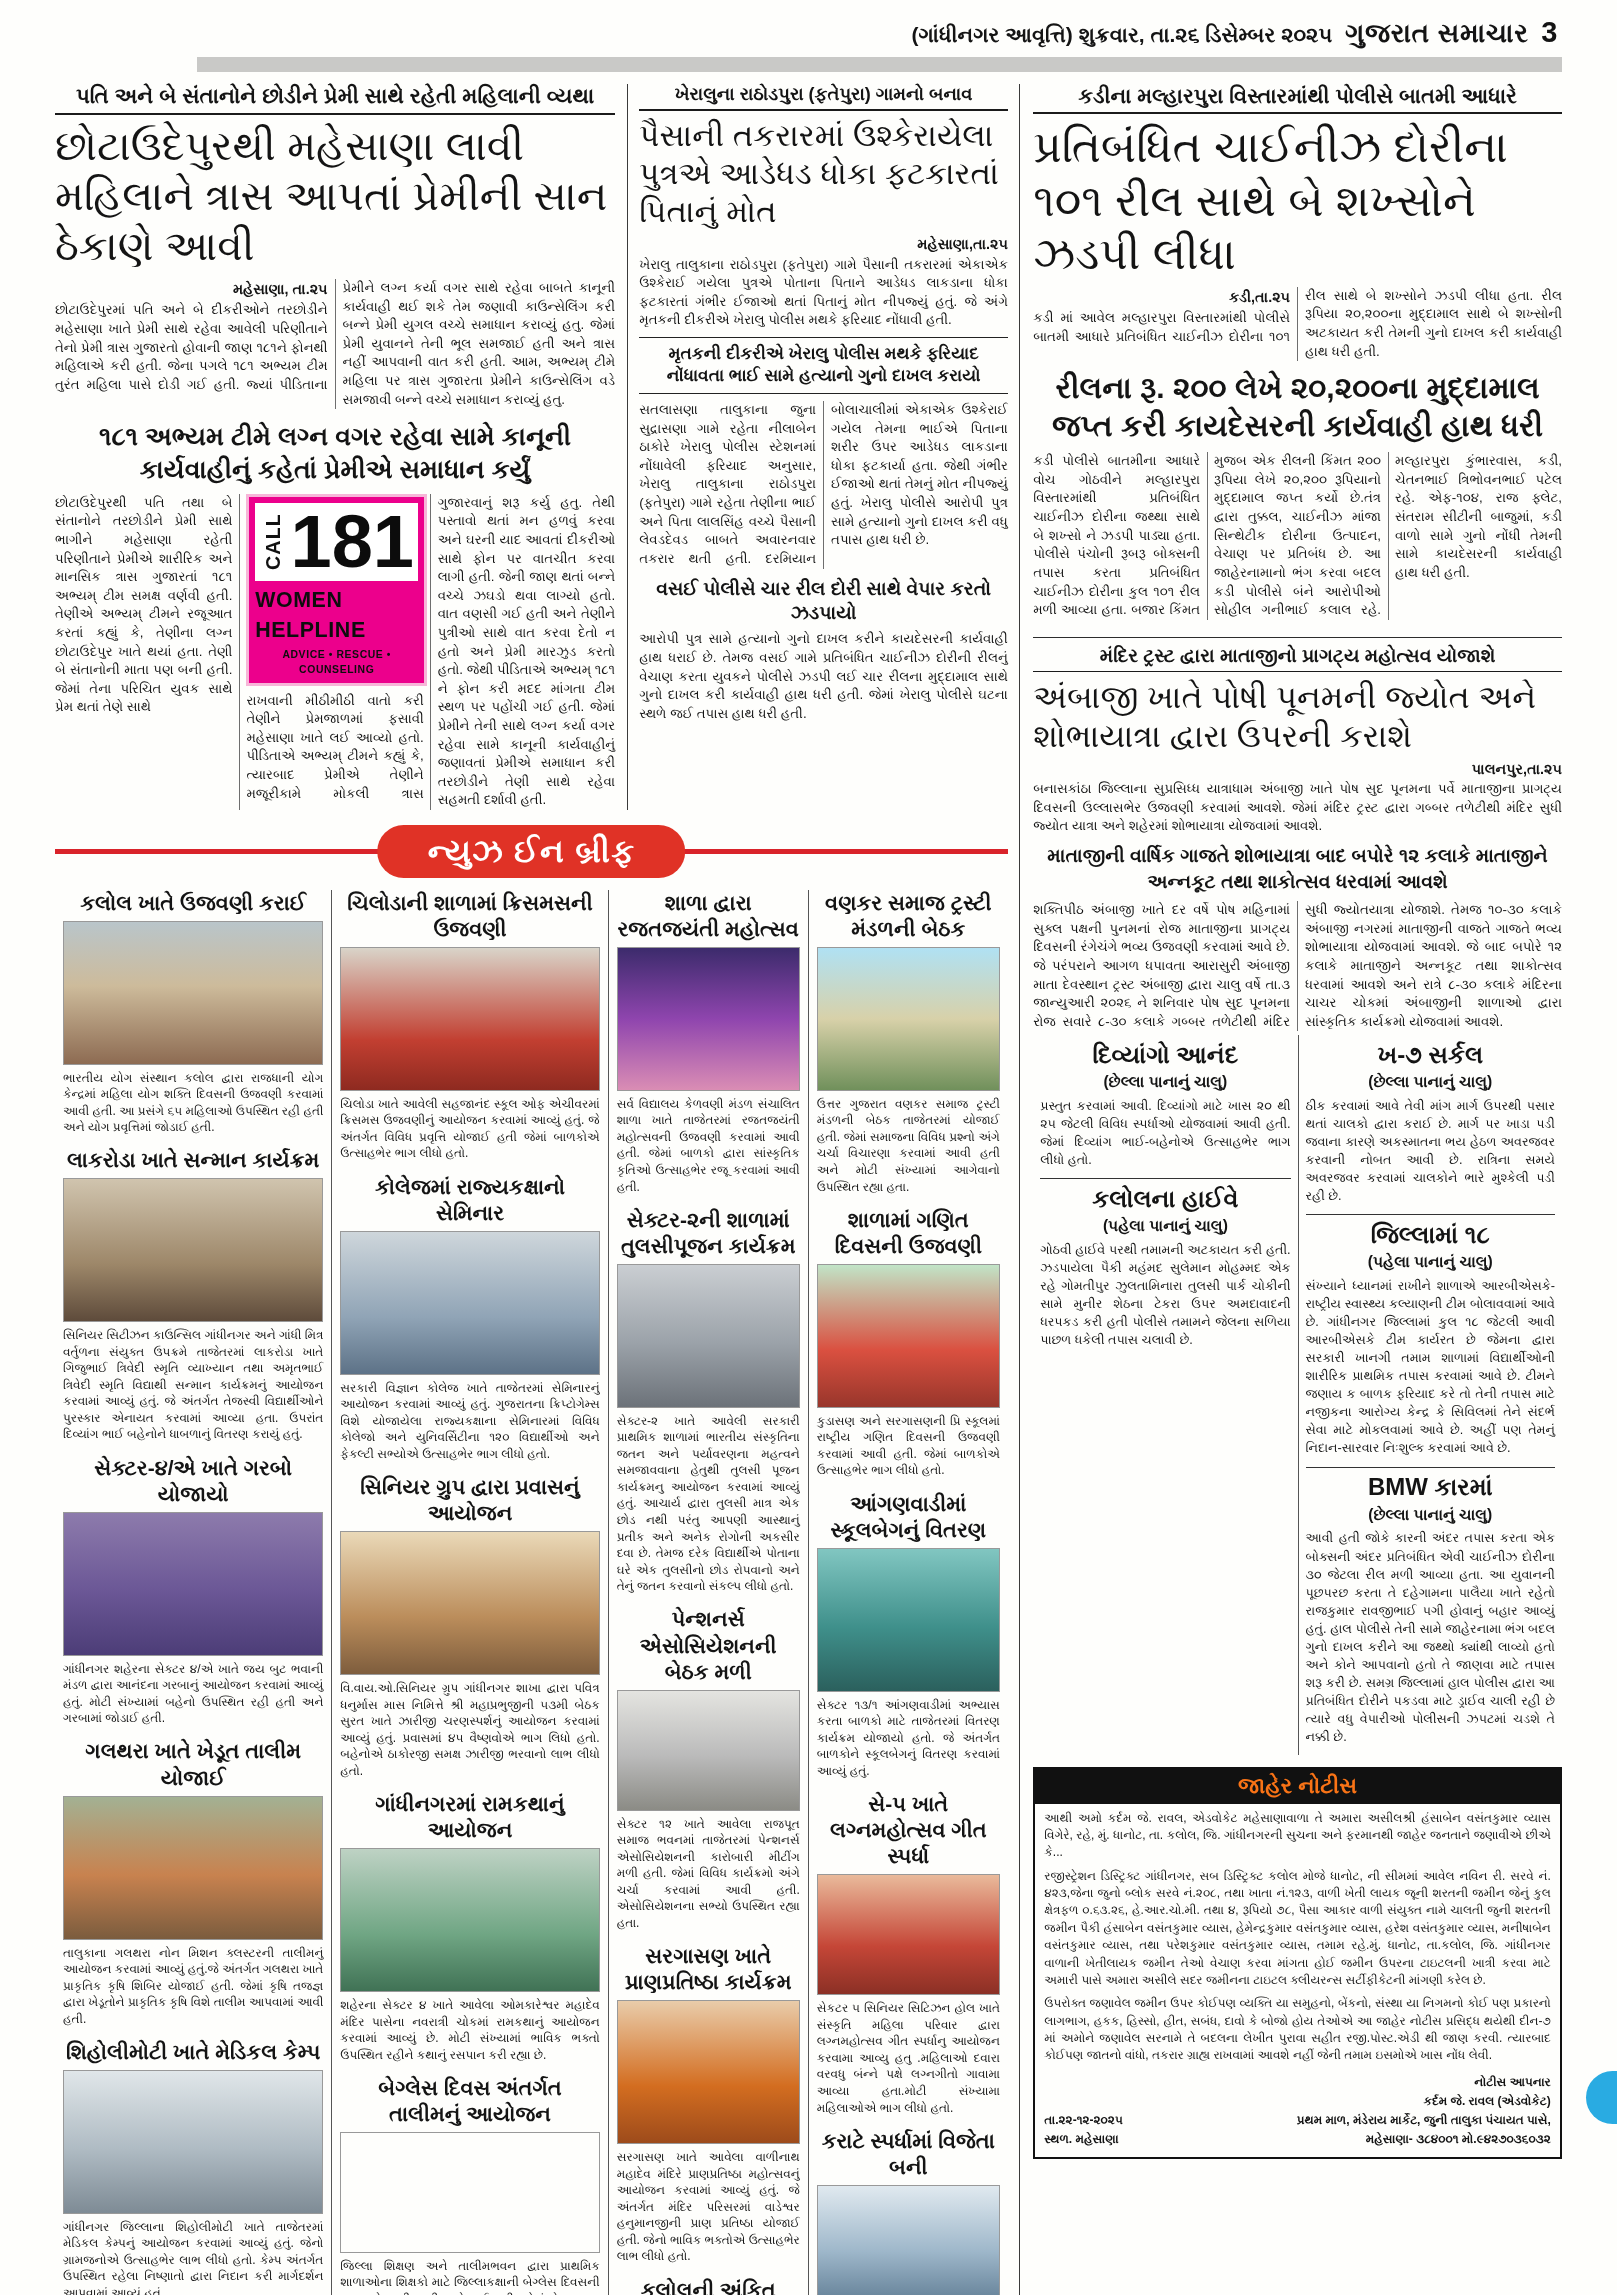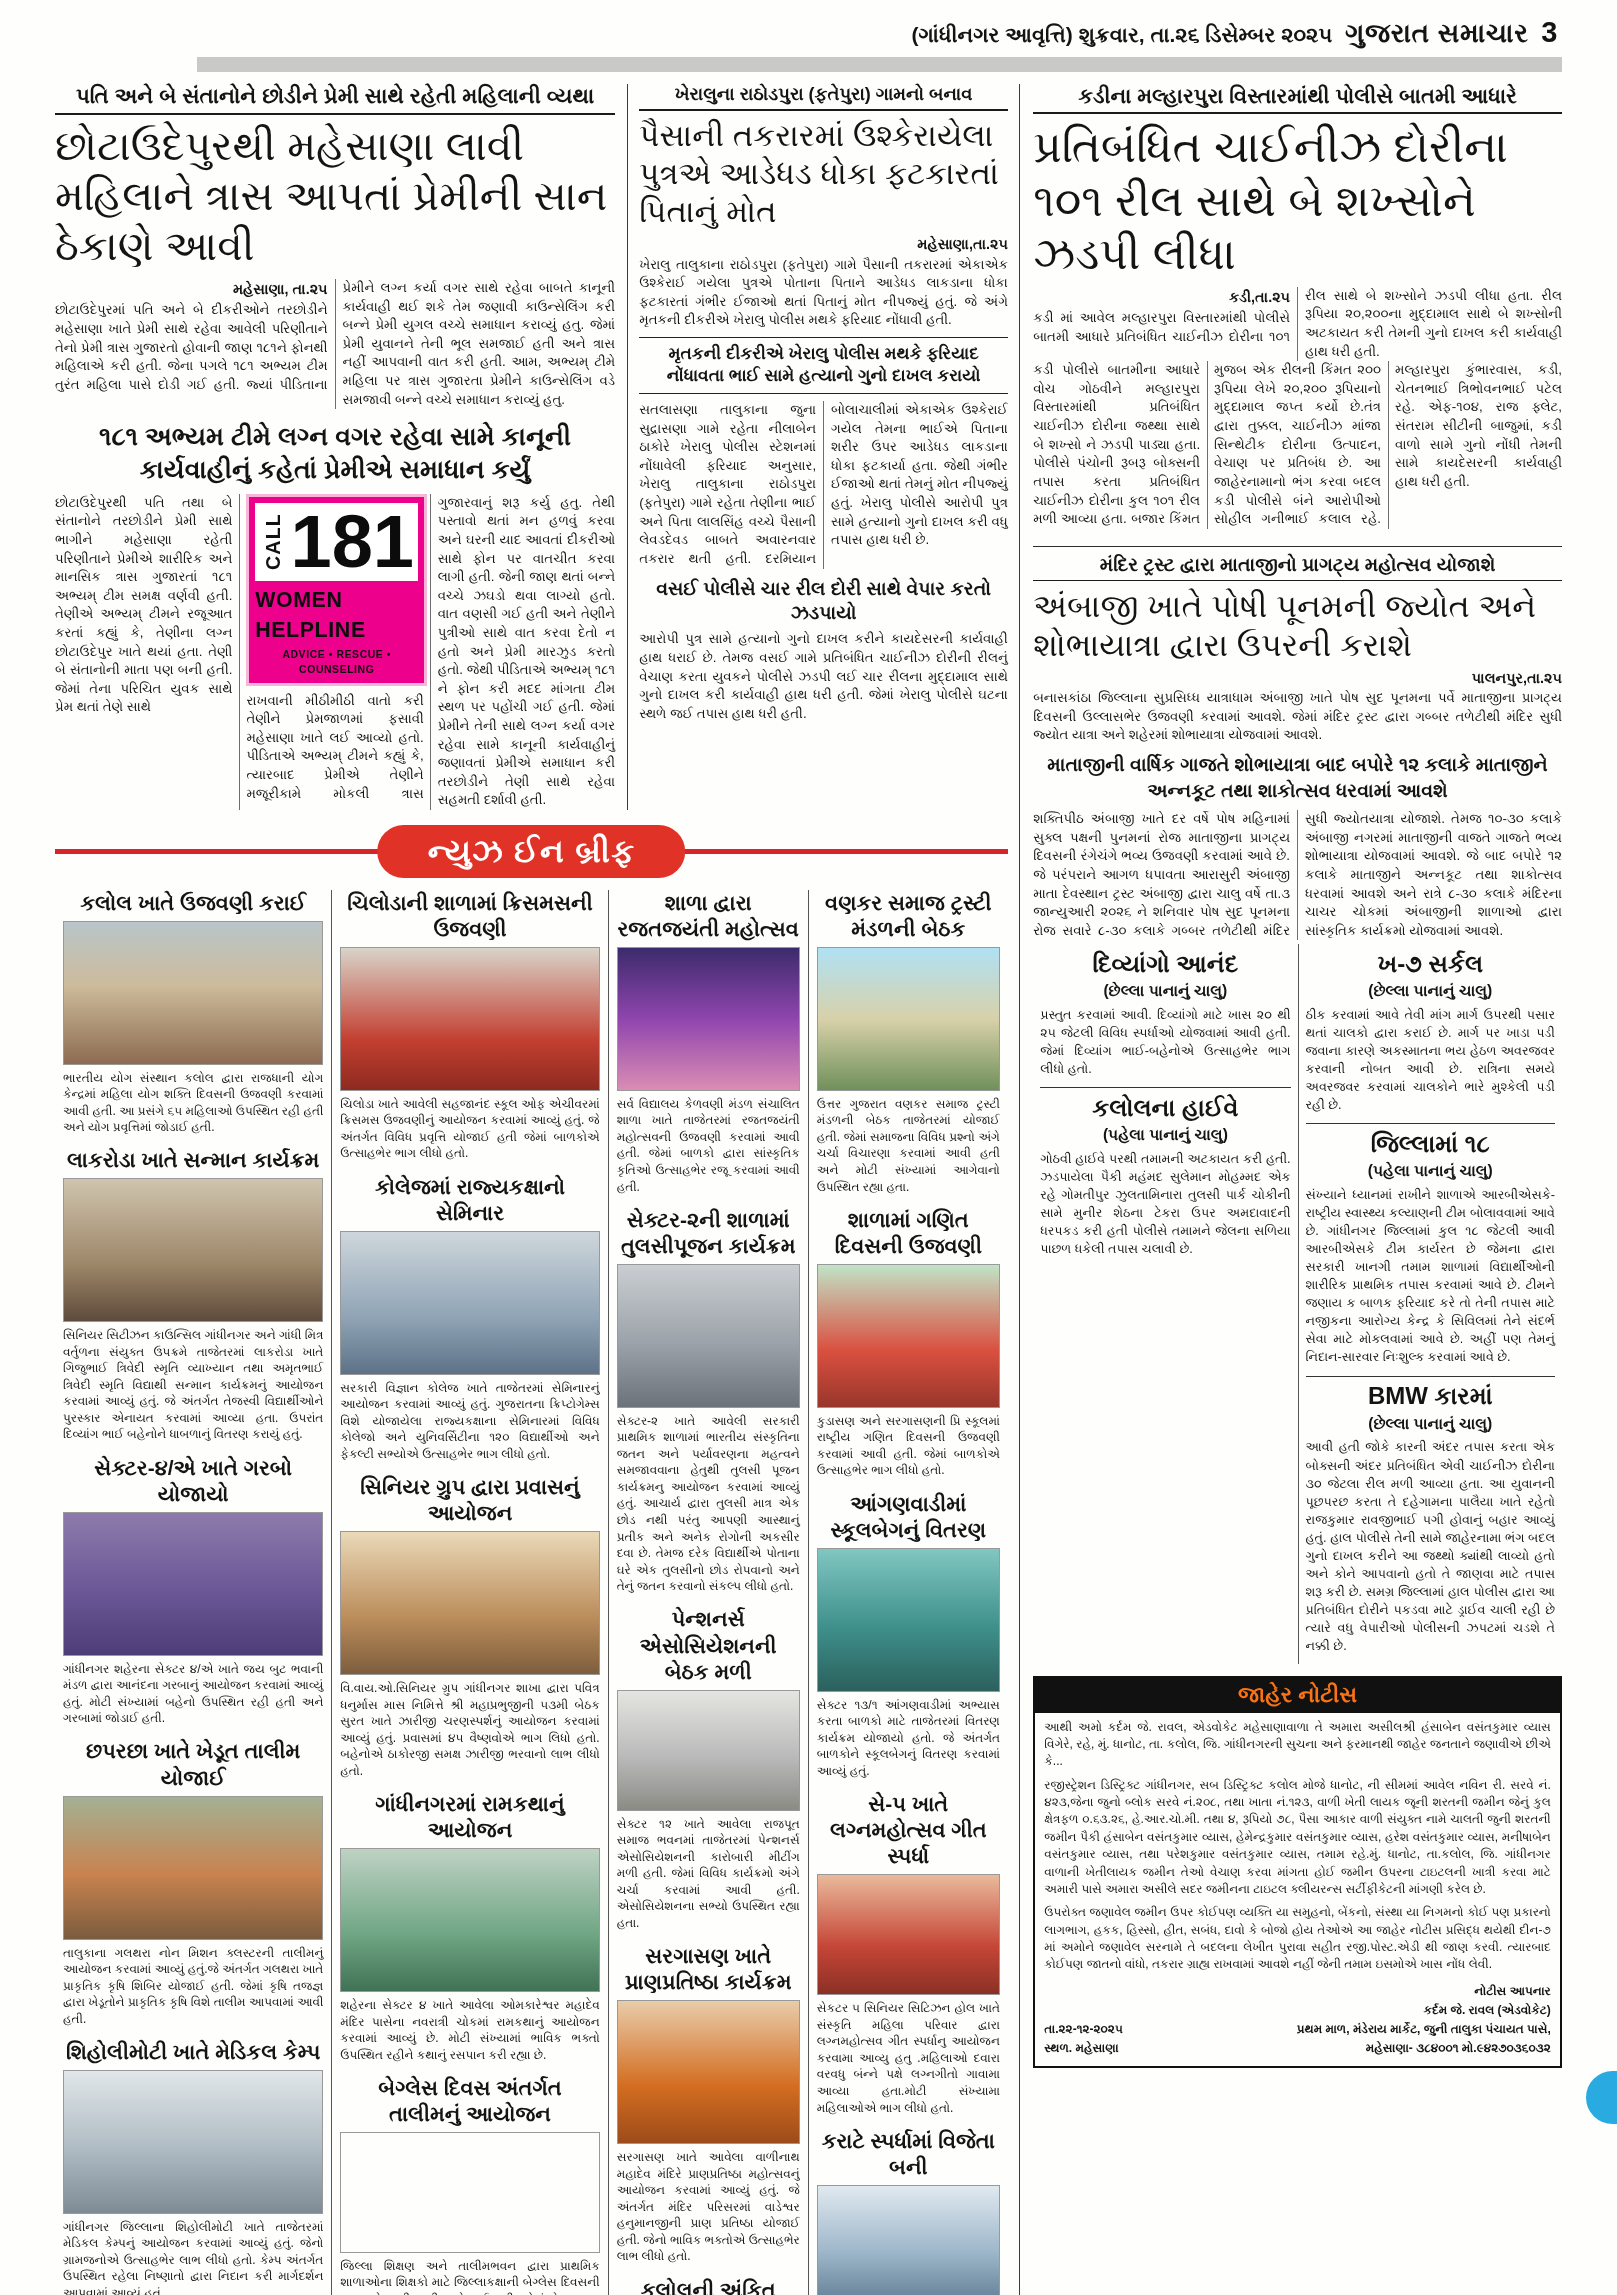--- a/index.html
+++ b/index.html
@@ -156,21 +156,21 @@
             <div class="btitle">લાકરોડા ખાતે સન્માન કાર્યક્રમ</div>
             <div class="photo" style="background:linear-gradient(180deg,#d0c4ae 0%,#9d8769 60%,#5e4b3b 100%);"></div>
             <div class="caption">સિનિયર સિટીઝન કાઉન્સિલ ગાંધીનગર અને ગાંધી મિત્ર વર્તુળના સંયુક્ત ઉપક્રમે તાજેતરમાં લાકરોડા ખાતે ગિજુભાઈ ત્રિવેદી સ્મૃતિ વ્યાખ્યાન તથા અમૃતભાઈ ત્રિવેદી સ્મૃતિ વિદ્યાથી સન્માન કાર્યક્રમનું આયોજન કરવામાં આવ્યું હતું. જે અંતર્ગત તેજસ્વી વિદ્યાર્થીઓને પુરસ્કાર એનાયત કરવામાં આવ્યા હતા. ઉપરાંત દિવ્યાંગ ભાઈ બહેનોને ધાબળાનું વિતરણ કરાયું હતું.</div>
           </div>
           <div class="brief">
             <div class="btitle">સેક્ટર-૪/એ ખાતે ગરબો યોજાયો</div>
             <div class="photo" style="background:linear-gradient(180deg,#8d7bac 0%,#6b5796 55%,#4c3d77 100%);"></div>
             <div class="caption">ગાંધીનગર શહેરના સેક્ટર ૪/એ ખાતે જય બુટ ભવાની મંડળ દ્વારા આનંદના ગરબાનું આયોજન કરવામાં આવ્યું હતું. મોટી સંખ્યામાં બહેનો ઉપસ્થિત રહી હતી અને ગરબામાં જોડાઈ હતી.</div>
           </div>
           <div class="brief">
-            <div class="btitle">છપરછા ખાતે ખેડૂત તાલીમ યોજાઈ</div>
+            <div class="btitle">ગલથરા ખાતે ખેડૂત તાલીમ યોજાઈ</div>
             <div class="photo" style="background:linear-gradient(180deg,#a3b193 0%,#c8824f 55%,#7b5c3e 100%);"></div>
             <div class="caption">તાલુકાના ગલથરા નોન મિશન ક્લસ્ટરની તાલીમનું આયોજન કરવામાં આવ્યું હતું.જે અંતર્ગત ગલથરા ખાતે પ્રાકૃતિક કૃષિ શિબિર યોજાઈ હતી. જેમાં કૃષિ તજજ્ઞ દ્વારા ખેડૂતોને પ્રાકૃતિક કૃષિ વિશે તાલીમ આપવામાં આવી હતી.</div>
           </div>
           <div class="brief">
             <div class="btitle">શિહોલીમોટી ખાતે મેડિકલ કેમ્પ</div>
             <div class="photo" style="background:linear-gradient(180deg,#e0e6e9 0%,#afbbc3 55%,#7e8b95 100%);"></div>
             <div class="caption">ગાંધીનગર જિલ્લાના શિહોલીમોટી ખાતે તાજેતરમાં મેડિકલ કેમ્પનું આયોજન કરવામાં આવ્યું હતું. જેનો ગ્રામજનોએ ઉત્સાહભેર લાભ લીધો હતો. કેમ્પ અંતર્ગત ઉપસ્થિત રહેલા નિષ્ણાતો દ્વારા નિદાન કરી માર્ગદર્શન આપવામાં આવ્યું હતું.</div>
           </div>
         </div>
 
@@ -264,20 +264,21 @@
 
     <div class="zoneR">
 
       <div class="storyR">
         <div class="kicker">કડીના મલ્હારપુરા વિસ્તારમાંથી પોલીસે બાતમી આધારે</div>
         <div class="headline">પ્રતિબંધિત ચાઈનીઝ દોરીના ૧૦૧ રીલ સાથે બે શખ્સોને ઝડપી લીધા</div>
         <div class="bodytxt cols2">
           <div class="dateline">કડી,તા.૨૫</div>
           <span>કડી માં આવેલ મલ્હારપુરા વિસ્તારમાંથી પોલીસે બાતમી આધારે પ્રતિબંધિત ચાઈનીઝ દોરીના ૧૦૧ રીલ સાથે બે શખ્સોને ઝડપી લીધા હતા. રીલ રૂપિયા ૨૦,૨૦૦ના મુદ્દામાલ સાથે બે શખ્સોની અટકાયત કરી તેમની ગુનો દાખલ કરી કાર્યવાહી હાથ ધરી હતી.</span>
         </div>
+        <div class="bigsub">રીલના રૂ. ૨૦૦ લેખે ૨૦,૨૦૦ના મુદ્દામાલ જપ્ત કરી કાયદેસરની કાર્યવાહી હાથ ધરી</div>
         <div class="bodytxt cols3">
           <span>કડી પોલીસે બાતમીના આધારે વોચ ગોઠવીને મલ્હારપુરા વિસ્તારમાંથી પ્રતિબંધિત ચાઈનીઝ દોરીના જથ્થા સાથે બે શખ્સો ને ઝડપી પાડ્યા હતા. પોલીસે પંચોની રૂબરૂ બોક્સની તપાસ કરતા પ્રતિબંધિત ચાઈનીઝ દોરીના કુલ ૧૦૧ રીલ મળી આવ્યા હતા. બજાર કિંમત મુજબ એક રીલની કિંમત ૨૦૦ રૂપિયા લેખે ૨૦,૨૦૦ રૂપિયાનો મુદ્દામાલ જપ્ત કર્યો છે.તંત્ર દ્વારા તુક્કલ, ચાઈનીઝ માંજા સિન્થેટીક દોરીના ઉત્પાદન, વેચાણ પર પ્રતિબંધ છે. આ જાહેરનામાનો ભંગ કરવા બદલ કડી પોલીસે બંને આરોપીઓ સોહીલ ગનીભાઈ કલાલ રહે. મલ્હારપુરા કુંભારવાસ, કડી, ચેતનભાઈ ત્રિભોવનભાઈ પટેલ રહે. એફ-૧૦૪, રાજ ફ્લેટ, સંતરામ સીટીની બાજુમાં, કડી વાળો સામે ગુનો નોંધી તેમની સામે કાયદેસરની કાર્યવાહી હાથ ધરી હતી.</span>
         </div>
       </div>
 
       <div class="amb">
         <div class="kicker">મંદિર ટ્રસ્ટ દ્વારા માતાજીનો પ્રાગટ્ય મહોત્સવ યોજાશે</div>
         <div class="headline">અંબાજી ખાતે પોષી પૂનમની જ્યોત અને શોભાયાત્રા દ્વારા ઉપરની કરાશે</div>
         <div class="dateline">પાલનપુર,તા.૨૫</div>
         <div class="bodytxt">બનાસકાંઠા જિલ્લાના સુપ્રસિધ્ધ યાત્રાધામ અંબાજી ખાતે પોષ સુદ પૂનમના પર્વે માતાજીના પ્રાગટ્ય દિવસની ઉલ્લાસભેર ઉજવણી કરવામાં આવશે. જેમાં મંદિર ટ્રસ્ટ દ્વારા ગબ્બર તળેટીથી મંદિર સુધી જ્યોત યાત્રા અને શહેરમાં શોભાયાત્રા યોજવામાં આવશે.</div>

